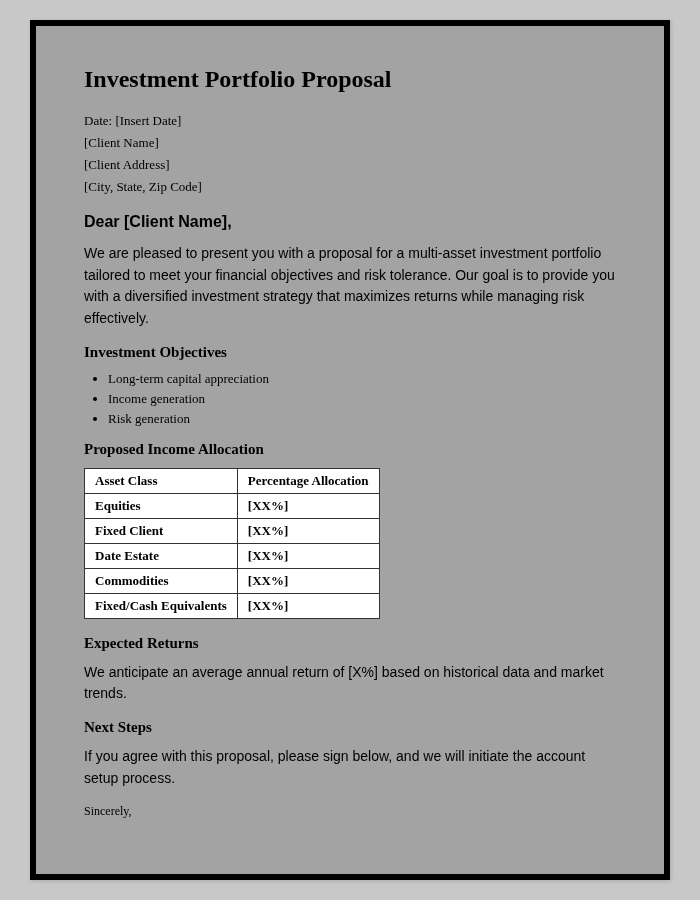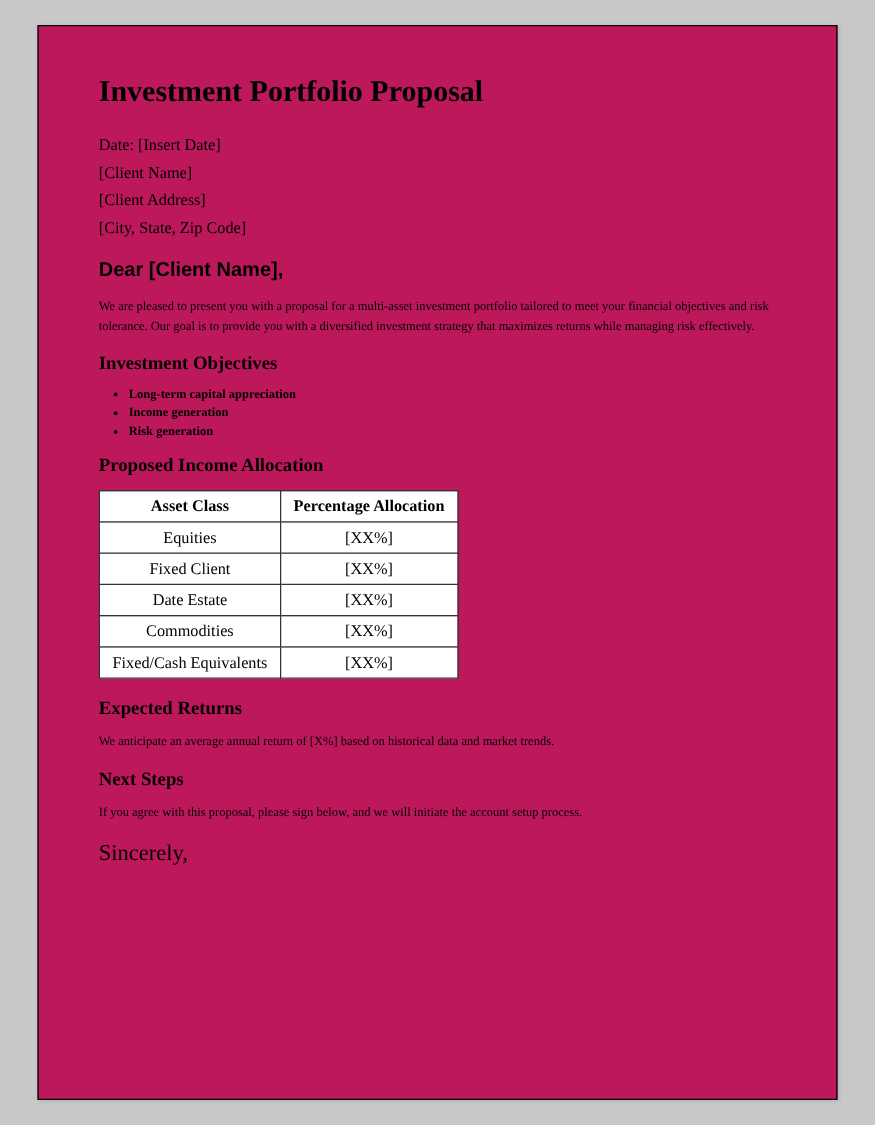--- a/index.html
+++ b/index.html
@@ -12,25 +12,25 @@
       background-color: #c8c8c8;
       display: flex;
       justify-content: center;
       align-items: flex-start;
       min-height: 900px;
       padding: 20px;
       font-family: Georgia, 'Times New Roman', serif;
     }
 
     .document {
-      background-color: #be185d;
+      background-color: #a3a3a3;
       width: 640px;
       min-height: 860px;
       padding: 40px 48px;
-      border: 1px solid #000000;
+      border: 6px solid #000000;
       box-shadow: 1px 1px 4px rgba(0,0,0,0.15);
     }
 
     .doc-title {
       font-size: 24px;
       font-weight: bold;
       margin-bottom: 20px;
       font-family: Georgia, serif;
     }
 
@@ -42,71 +42,71 @@
 
     .salutation {
       font-size: 16px;
       font-weight: bold;
       margin-top: 18px;
       margin-bottom: 12px;
       font-family: Liberation Sans, sans-serif;
     }
 
     .body-text {
-      font-size: 10px;
+      font-size: 14px;
       line-height: 1.55;
       margin-bottom: 14px;
-      font-family: Liberation Serif, serif;
+      font-family: Liberation Sans, sans-serif;
     }
 
     .section-heading {
       font-size: 15px;
       font-weight: bold;
       margin-top: 2px;
       margin-bottom: 10px;
       font-family: Georgia, serif;
     }
 
     .bullet-list {
       margin-left: 24px;
       margin-bottom: 14px;
     }
 
     .bullet-list li {
-      font-size: 10px;
+      font-size: 13px;
       margin-bottom: 4px;
       font-family: Georgia, serif;
-      font-weight: bold;
     }
 
     .allocation-table {
       border-collapse: collapse;
       margin-bottom: 16px;
       font-size: 13px;
       font-family: Georgia, serif;
     }
 
     .allocation-table th,
     .allocation-table td {
       border: 1px solid #333;
       padding: 4px 10px;
-      text-align: center;
+      text-align: left;
     }
 
     .allocation-table th {
       font-weight: bold;
       background-color: #fff;
     }
 
     .allocation-table td {
       background-color: #fff;
+      font-weight: bold;
     }
 
     .sincerely {
-      font-size: 18px;
+      font-size: 12px;
       margin-top: 10px;
       font-family: Georgia, serif;
     }
   </style>
 </head>
 <body>
 
 <div class="document">
 
   <h1 class="doc-title">Investment Portfolio Proposal</h1>

